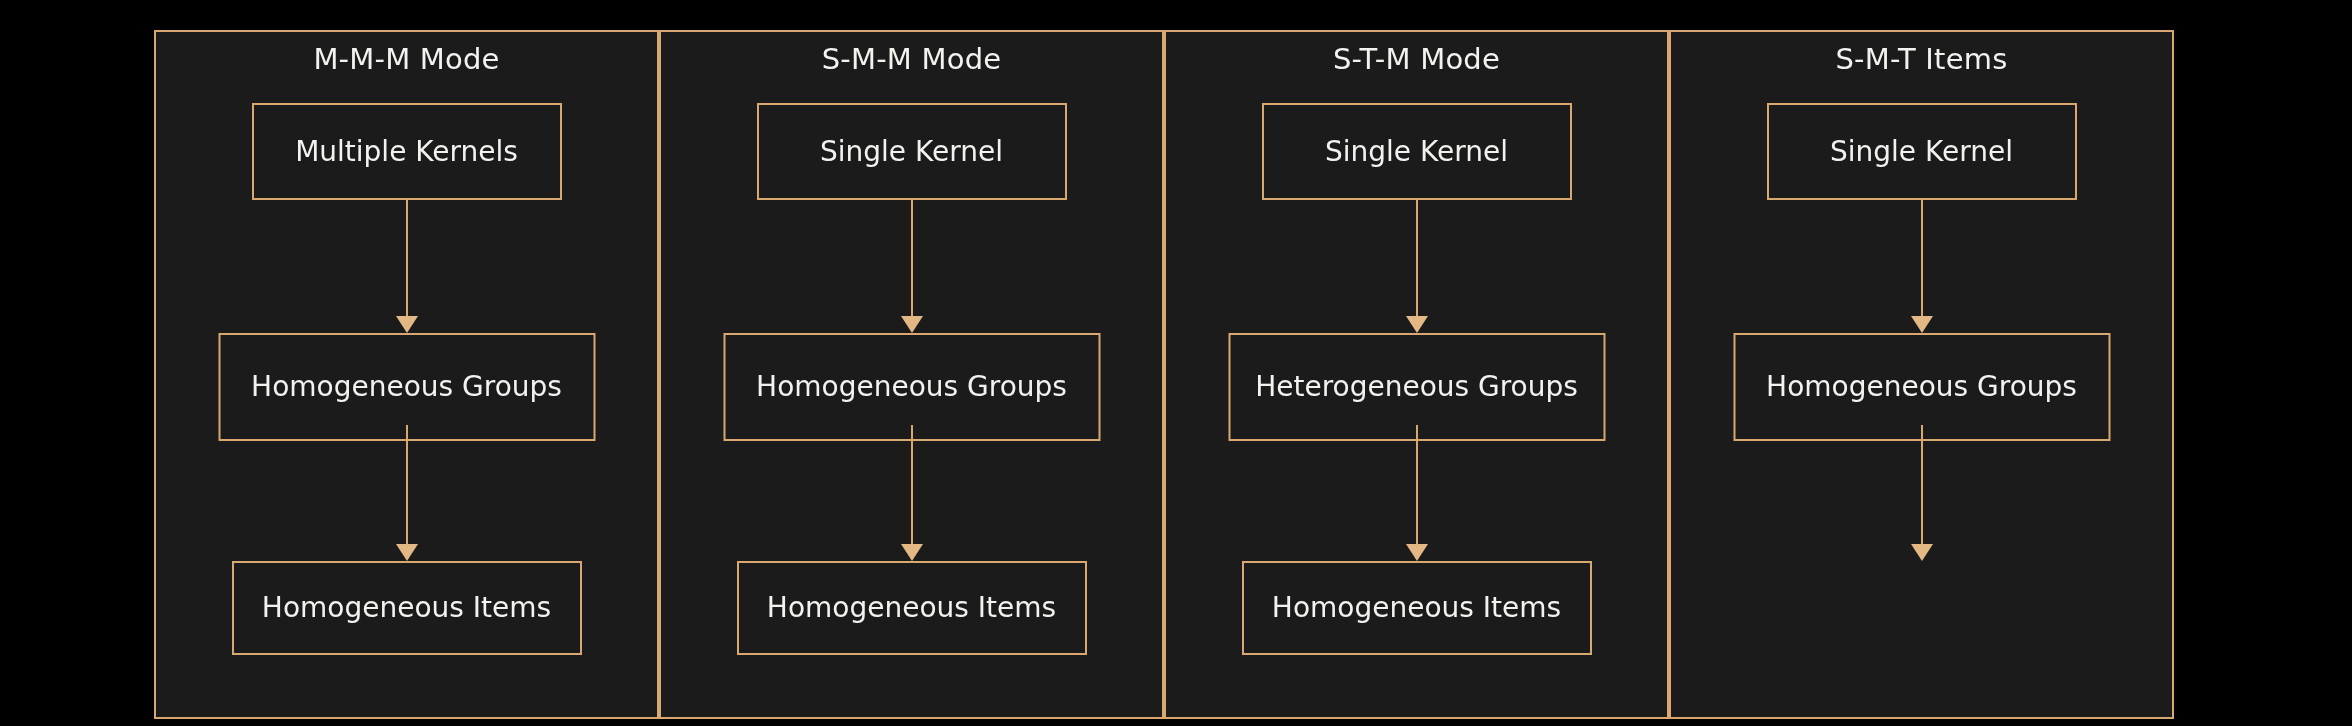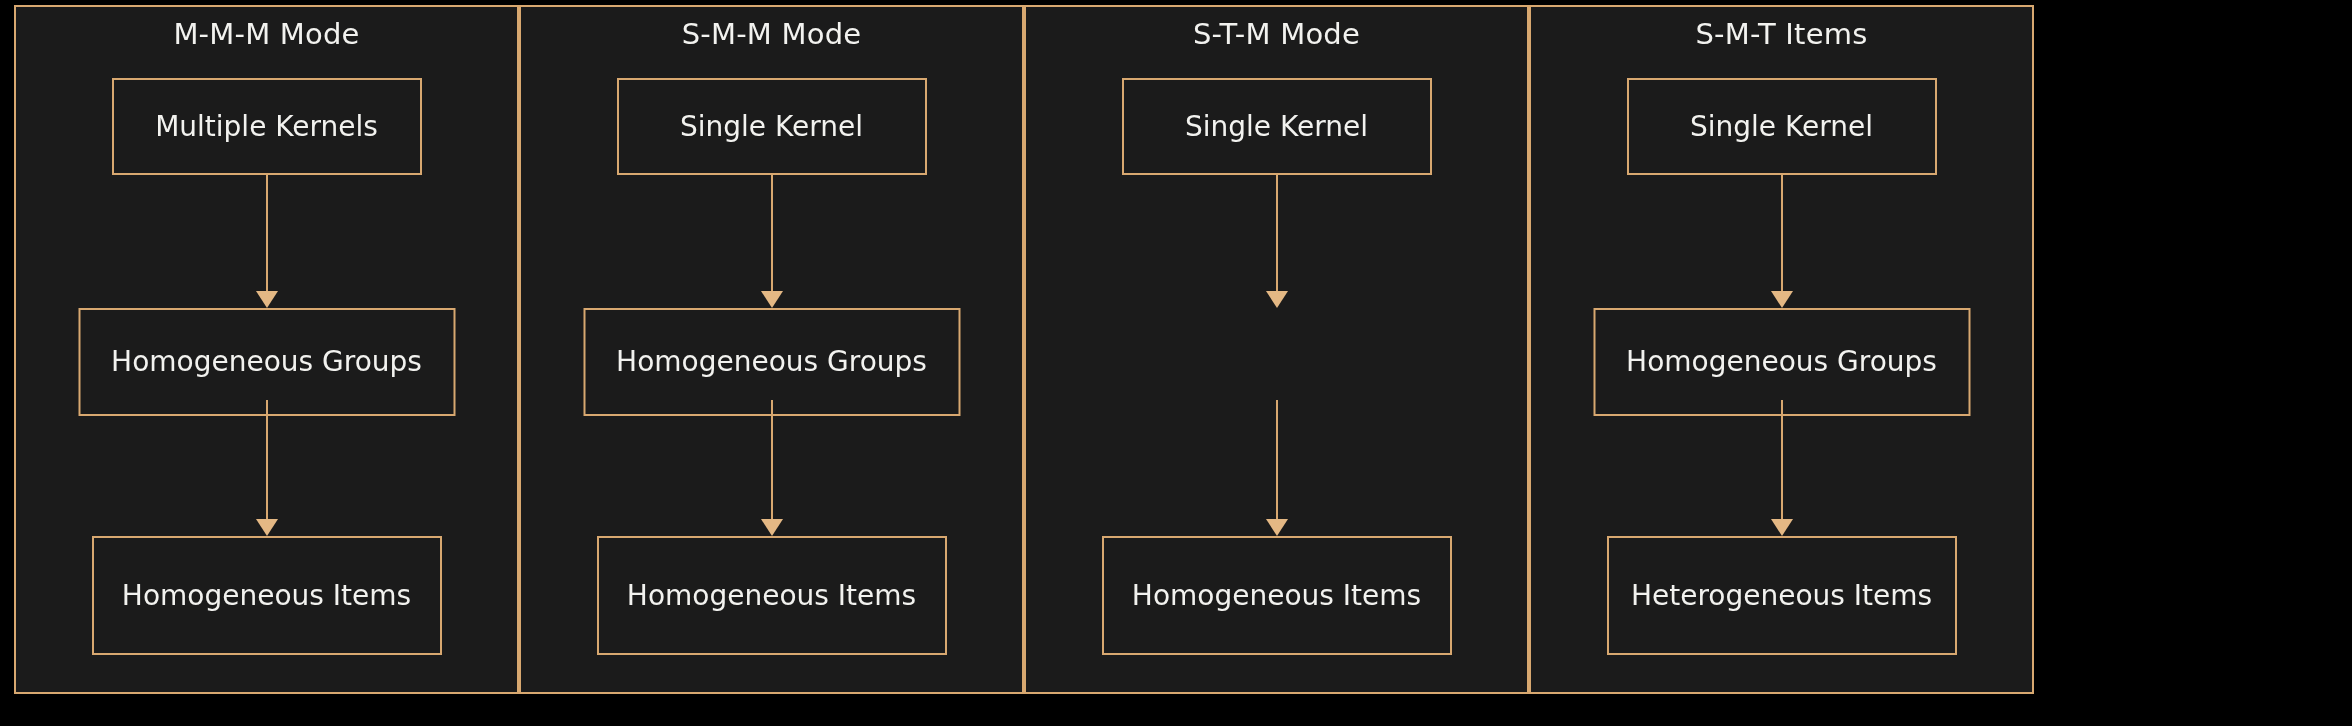--- a/index.html
+++ b/index.html
@@ -18,26 +18,26 @@
   #canvas {
     position: relative;
     width: 2352px;
     height: 726px;
     background: #000000;
   }
 
   .panels {
     position: absolute;
     left: 14px;
-    top: 5px;
+    top: 30px;
     width: 2300px;
     height: 689px;
     display: flex;
     flex-direction: row;
-    justify-content: flex-start;
+    justify-content: center;
     align-items: stretch;
   }
 
   .panel {
     position: relative;
     width: 505px;
     box-sizing: border-box;
     background: #1b1b1b;
     border: 2px solid #d8a870;
     display: flex;
@@ -75,21 +75,21 @@
     justify-content: center;
     color: #f2f2ef;
     font-size: 28px;
     line-height: 32px;
     white-space: nowrap;
   }
 
   
   .node.level-0 { top: 27px;  height: 97px; }
   .node.level-1 { top: 257px; height: 108px; }
-  .node.level-2 { top: 485px; height: 119px; }
+  .node.level-2 { top: 485px; height: 94px; }
 
   .node.w-kernel  { width: 310px; }
   .node.w-groups  { width: 377px; }
   .node.w-items   { width: 350px; }
 
   
   .edge {
     position: absolute;
     left: 50%;
     transform: translateX(-50%);
@@ -174,20 +174,23 @@
     <div class="panel">
       <div class="panel-title">S-T-M Mode</div>
       <div class="flow">
         <div class="node level-0 w-kernel">
           <span>Single Kernel</span>
         </div>
         <div class="edge edge-0">
           <div class="line"></div>
           <div class="head"></div>
         </div>
+        <div class="node level-1 w-groups">
+          <span>Heterogeneous Groups</span>
+        </div>
         <div class="edge edge-1">
           <div class="line"></div>
           <div class="head"></div>
         </div>
         <div class="node level-2 w-items">
           <span>Homogeneous Items</span>
         </div>
       </div>
     </div>
 
@@ -201,20 +204,17 @@
           <div class="line"></div>
           <div class="head"></div>
         </div>
         <div class="node level-1 w-groups">
           <span>Homogeneous Groups</span>
         </div>
         <div class="edge edge-1">
           <div class="line"></div>
           <div class="head"></div>
         </div>
-        <div class="node level-2 w-items">
-          <span>Heterogeneous Items</span>
-        </div>
       </div>
     </div>
 
   </div>
 </div>
 
 </body></html>

